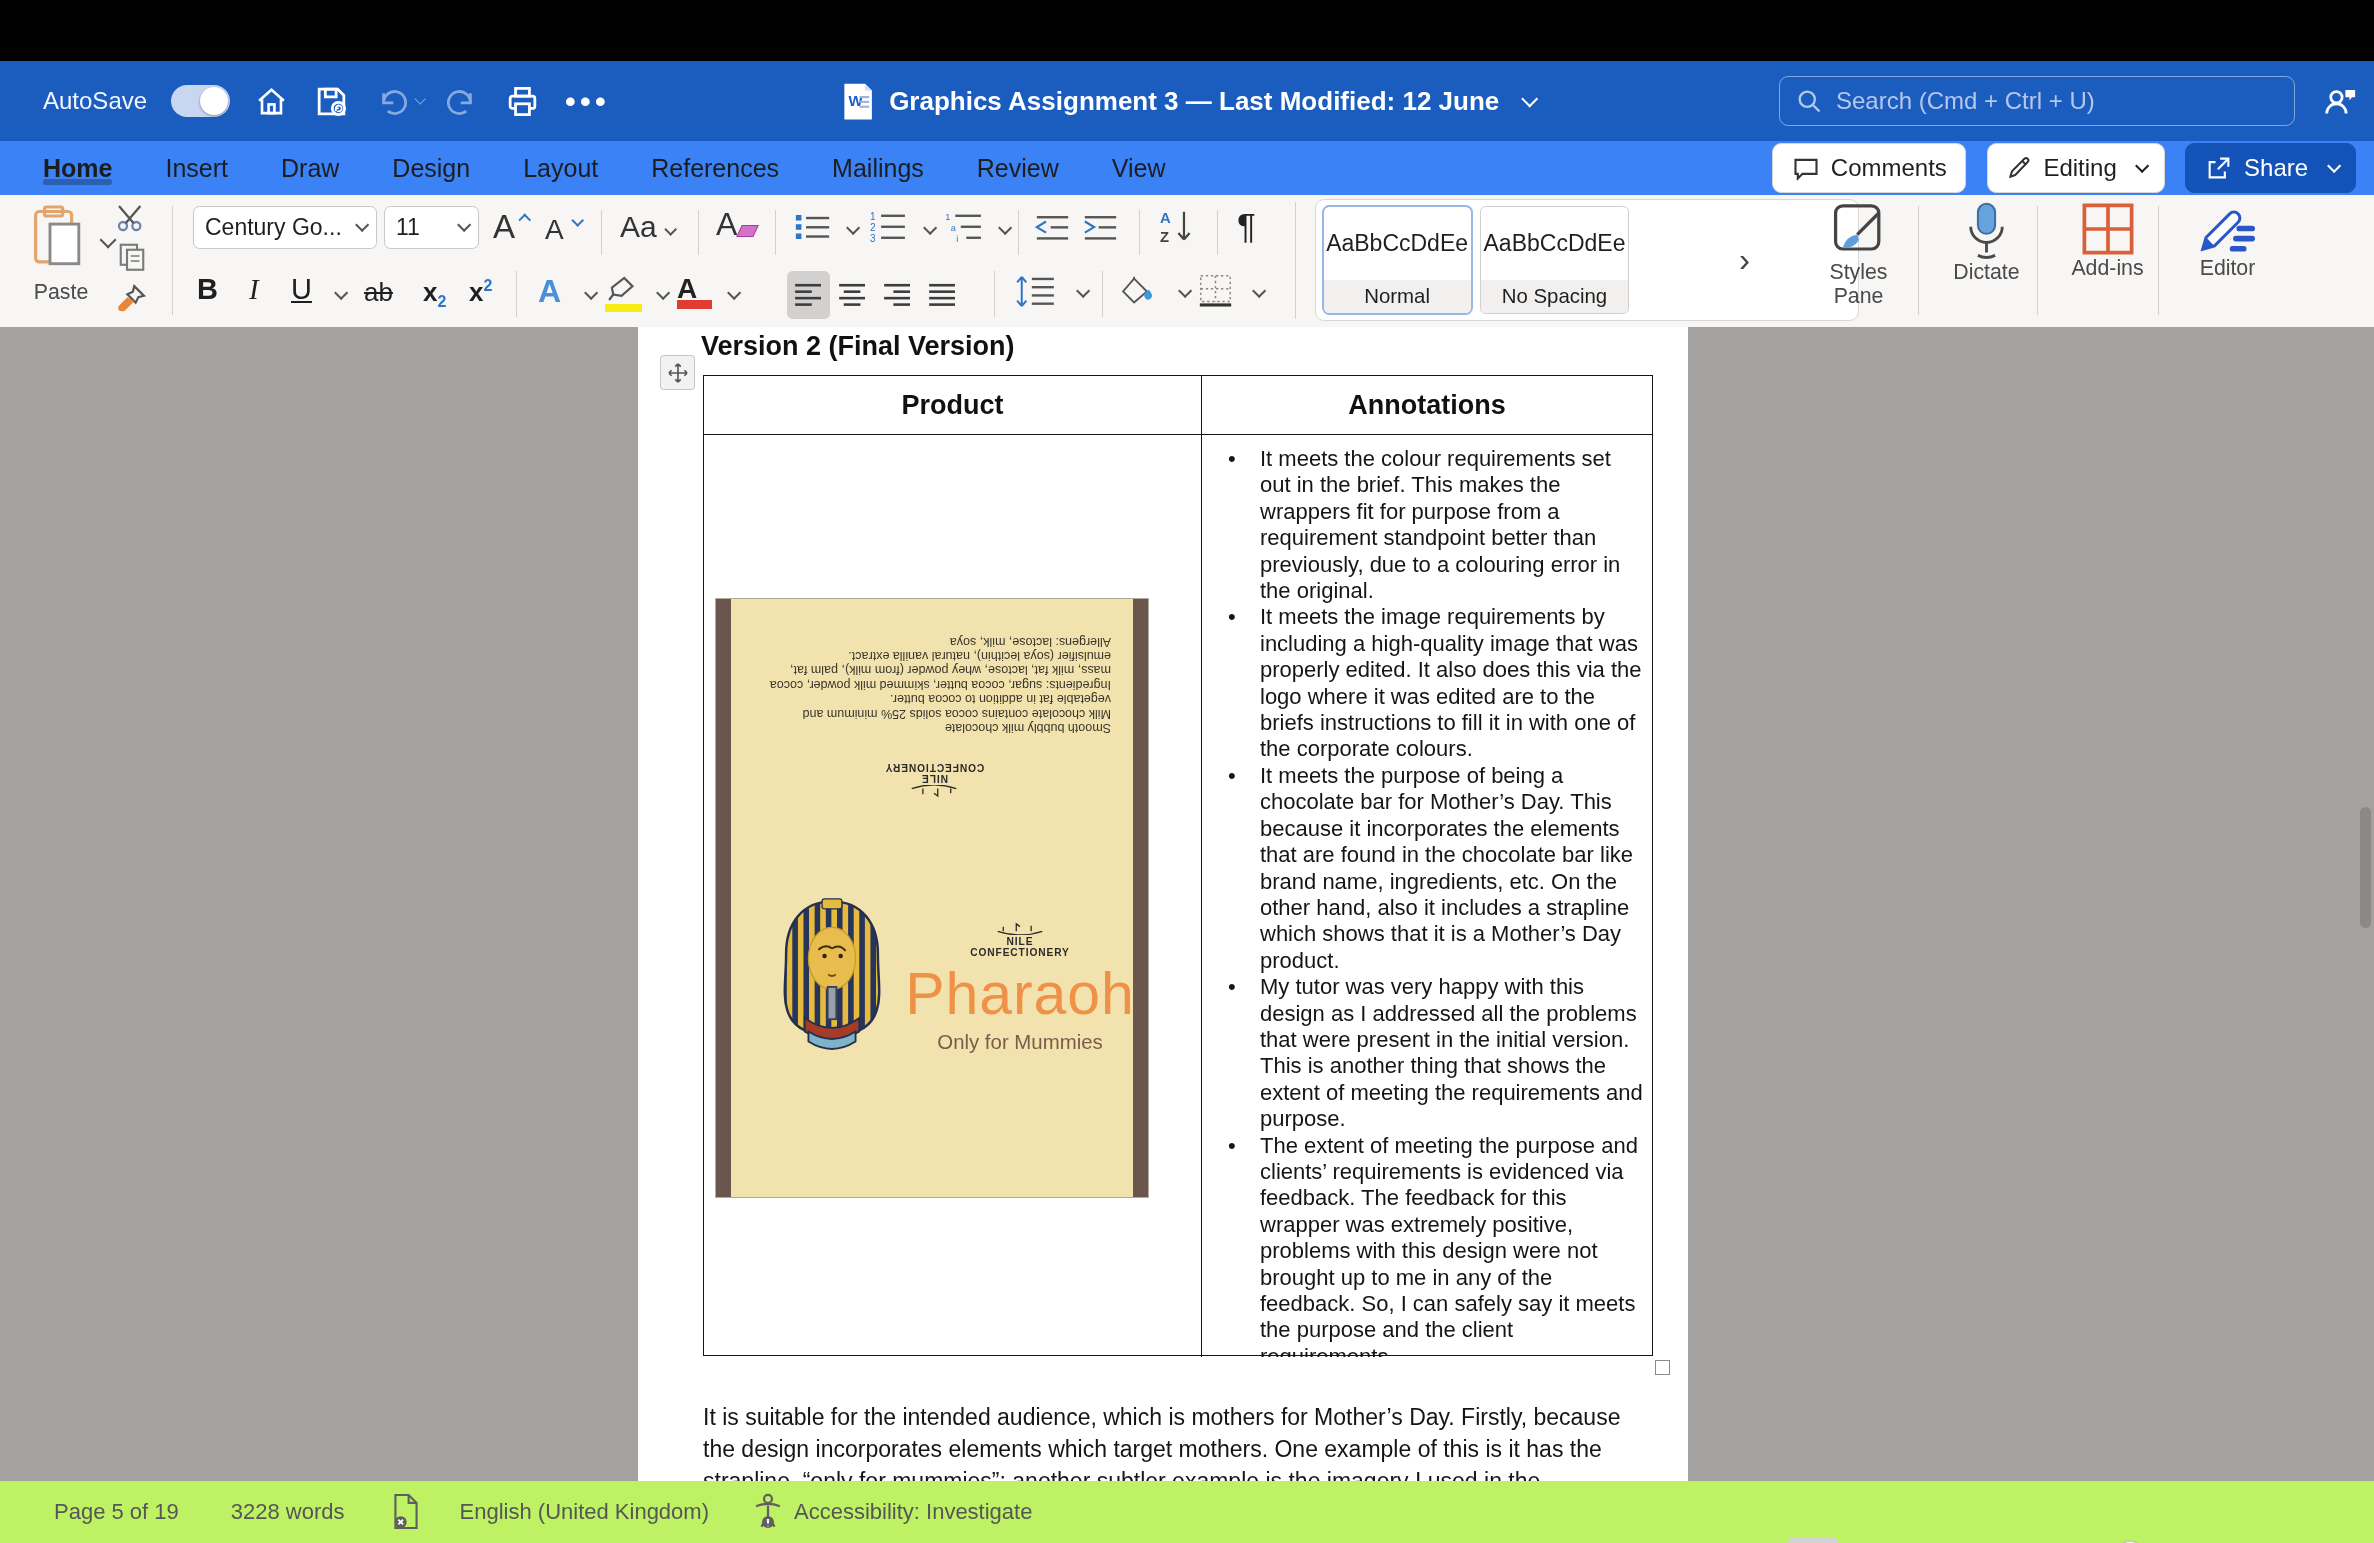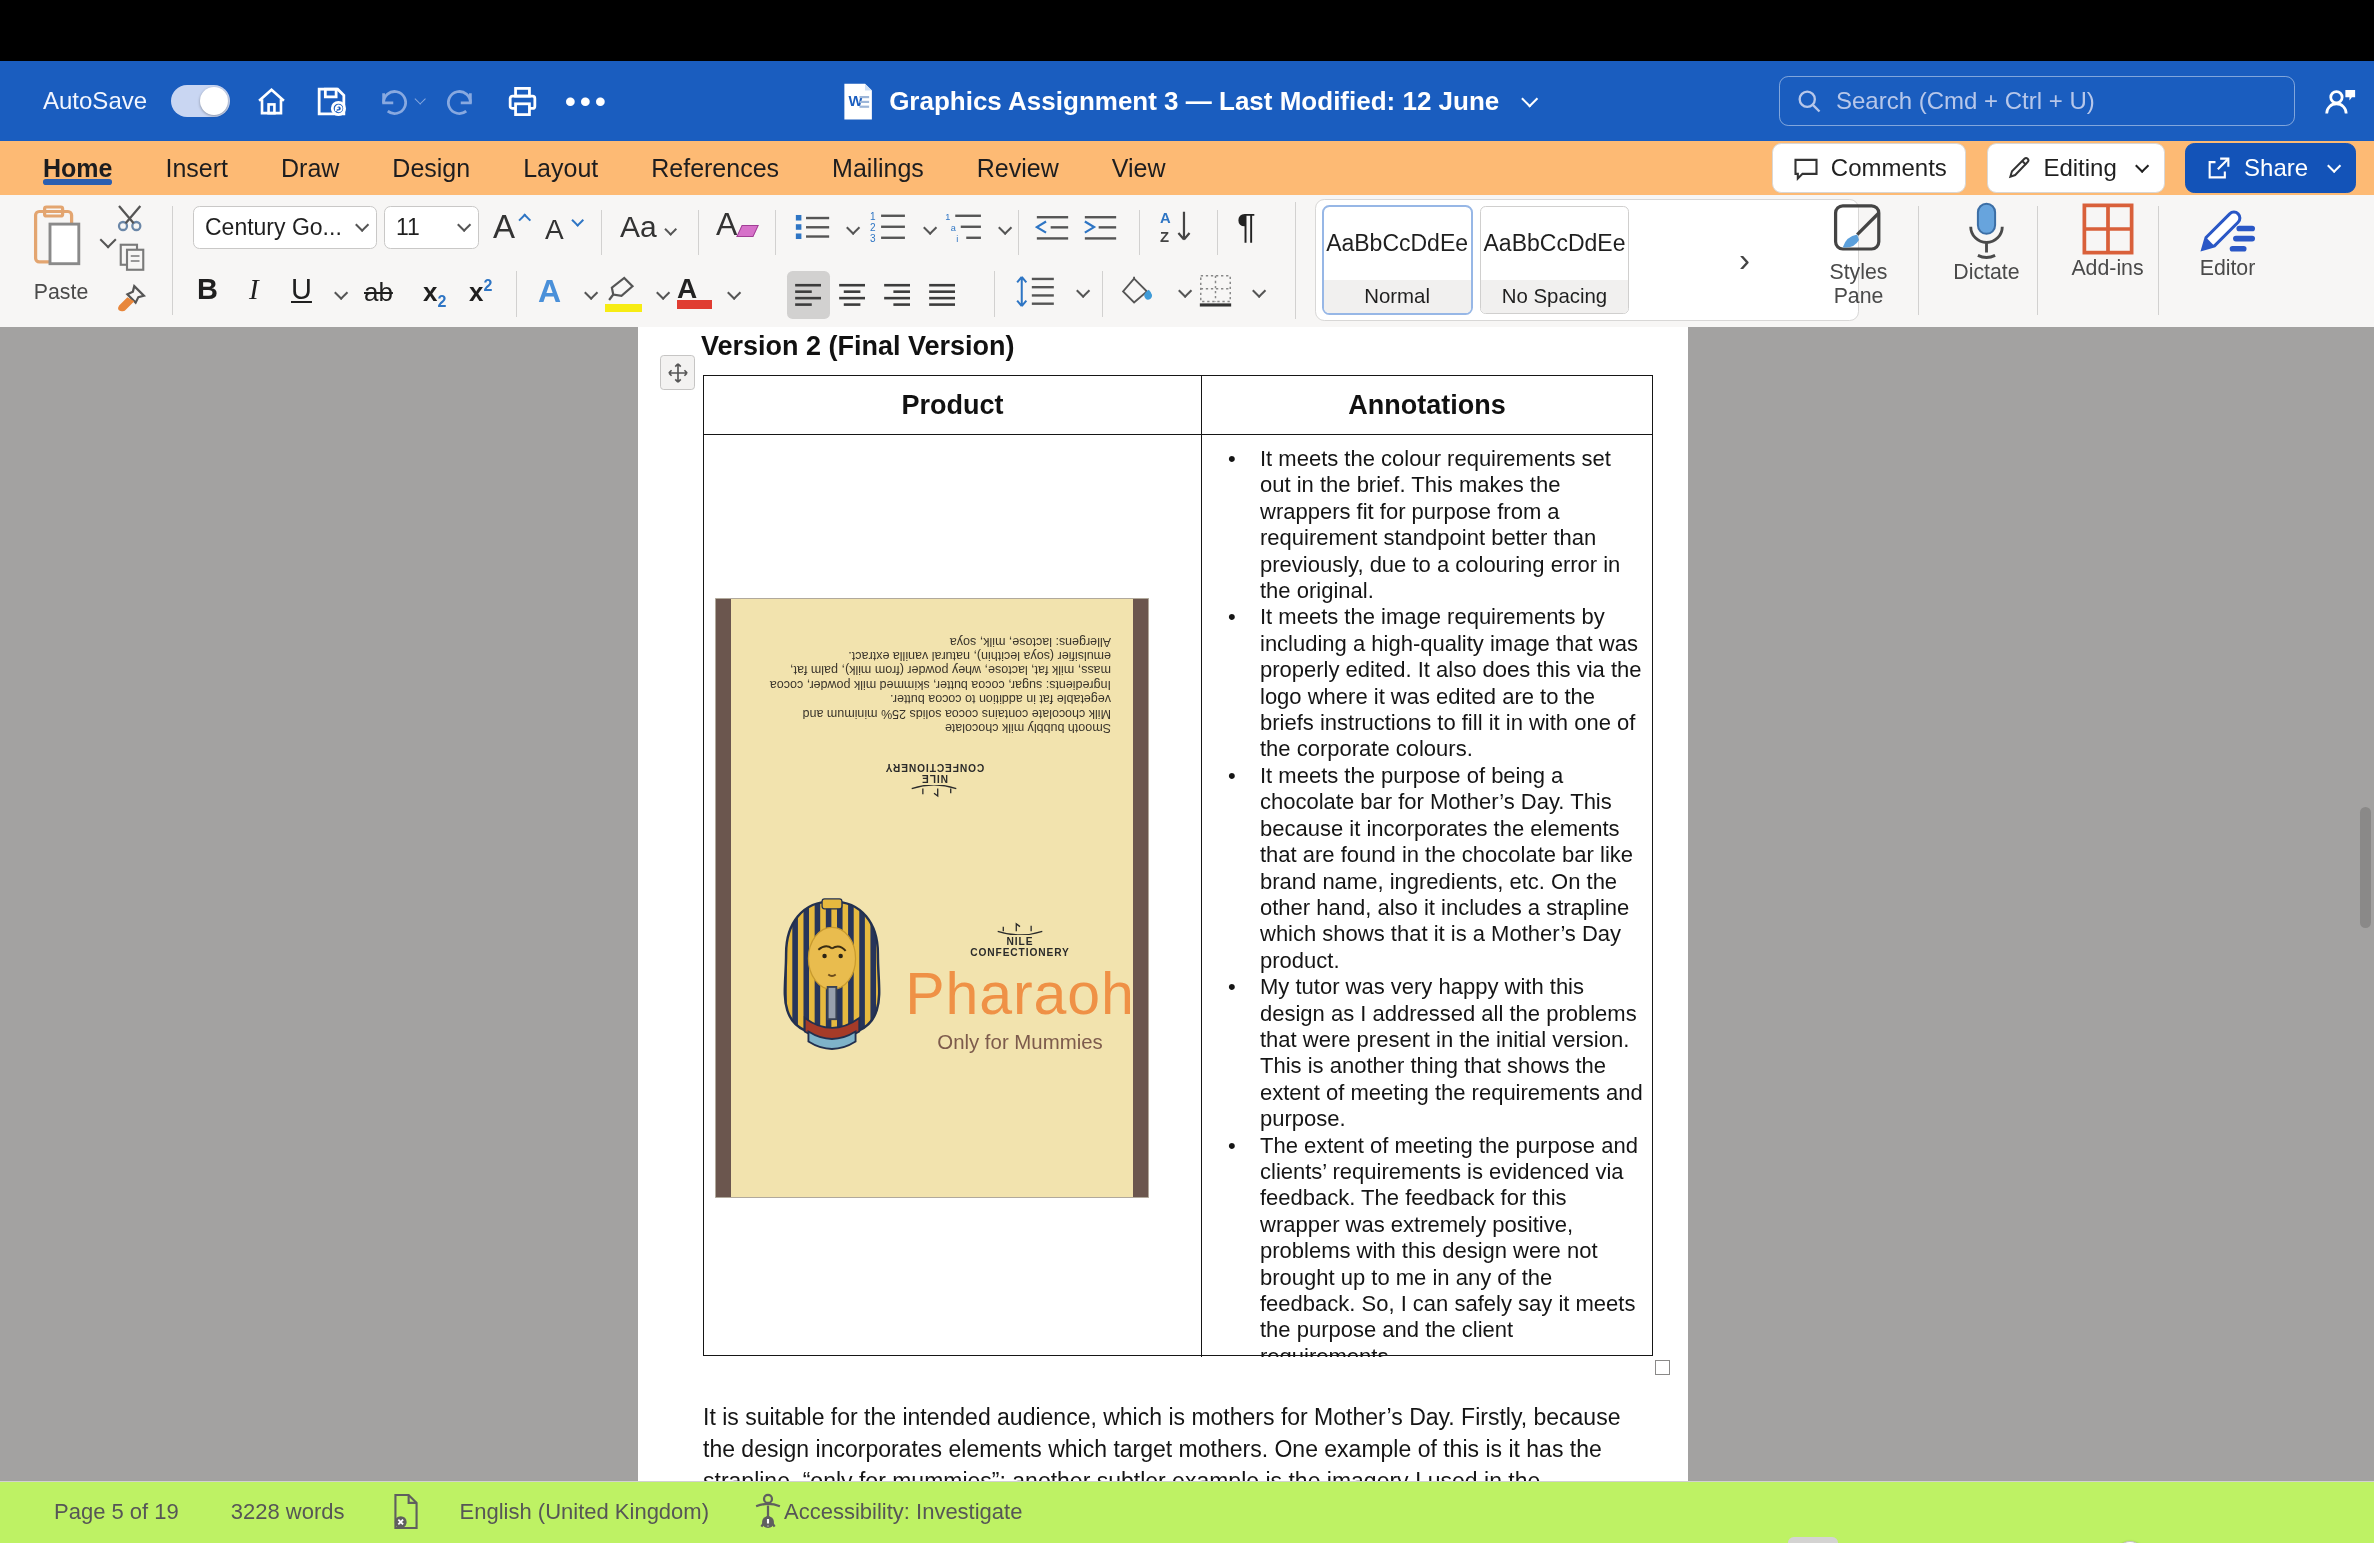--- a/index.html
+++ b/index.html
@@ -22,21 +22,21 @@
   .doc-title{font-size:26px;font-weight:bold;color:#fff;white-space:nowrap;}
   .tb-search{position:absolute;right:80px;top:15px;width:516px;height:50px;border:1.4px solid rgba(255,255,255,.45);
              border-radius:9.3px;display:flex;align-items:center;gap:13px;padding:0 15px;box-sizing:border-box;}
   .tb-search span{font-size:24px;color:#b7c7ea;}
   .tb-people{position:absolute;right:15px;top:20.4px;}
   .chev{display:inline-block;width:10.2px;height:10.2px;border-right:2.8px solid currentColor;border-bottom:2.8px solid currentColor;
         transform:rotate(45deg) translateY(-2.8px);margin-left:7.4px;}
   .chev.up{transform:rotate(225deg) translateY(-2.8px);}
 
   
-  #tabsrow{top:141px;left:0;right:0;height:54px;background:#fdba74;display:flex;align-items:stretch;padding-left:43px;gap:53px;}
+  #tabsrow{top:141px;left:0;right:0;height:54px;background:#3b82f6;display:flex;align-items:stretch;padding-left:43px;gap:53px;}
   .tab{display:flex;align-items:center;font-size:25px;color:#1d1d1f;position:relative;}
   .tab.active{font-weight:bold;}
   .tab.active::after{content:"";position:absolute;left:0;right:0;bottom:10.2px;height:5.6px;border-radius:2.8px;background:#2b5fb0;}
   #top-actions{position:absolute;right:18.6px;top:141px;height:54px;display:flex;align-items:center;gap:20.4px;}
   .pill-btn{height:48px;border:1.4px solid #d8d7d6;background:#fff;border-radius:9.3px;display:flex;align-items:center;
             gap:11px;padding:0 18.6px;font-size:24px;color:#1f1f1f;}
   .pill-btn.share{background:#1353b8;border-color:#1353b8;color:#fff;font-weight:500;}
 
   
   #ribbon{top:195px;left:0;right:0;height:132px;background:#f7f6f5;border-bottom:1.9px solid #d6d5d4;box-sizing:content-box;}
@@ -579,21 +579,21 @@
     <span style="margin-left:39px;">English (United Kingdom)</span>
     <span style="margin-left:43px;">
       <svg width="32" height="37" viewBox="0 0 24 28" fill="none" stroke="#5f5f5f" stroke-width="1.7">
           <circle cx="12" cy="4.5" r="3"></circle>
           <path d="M3 10 q9 -3.5 18 0"></path>
           <path d="M12 9.5 v8 M12 17.5 l-5 8 M12 17.5 l5 8"></path>
           <circle cx="12" cy="22" r="4.5" fill="#5f5f5f" stroke="none"></circle>
           <path d="M12 19.6 v3.4 M12 24.8 v.4" stroke="#fff" stroke-width="1.6"></path>
         </svg>
     </span>
-    <span style="margin-left:0;">Accessibility: Investigate</span>
+    <span style="margin-left:10px;">Accessibility: Investigate</span>
   </div>
   <div class="sb-right">
     <span style="display:flex;align-items:center;gap:11px;">
       <svg width="28" height="28" viewBox="0 0 24 24" fill="none" stroke="#5f5f5f" stroke-width="1.9">
           <path d="M21 3 L13.5 10.5 M21 3 h-6 M21 3 v6 M3 21 L10.5 13.5 M3 21 h6 M3 21 v-6"></path>
         </svg>
       <span>Focus</span>
     </span>
     <span style="display:flex;gap:5.6px;">
       <span class="view-btn sel">

